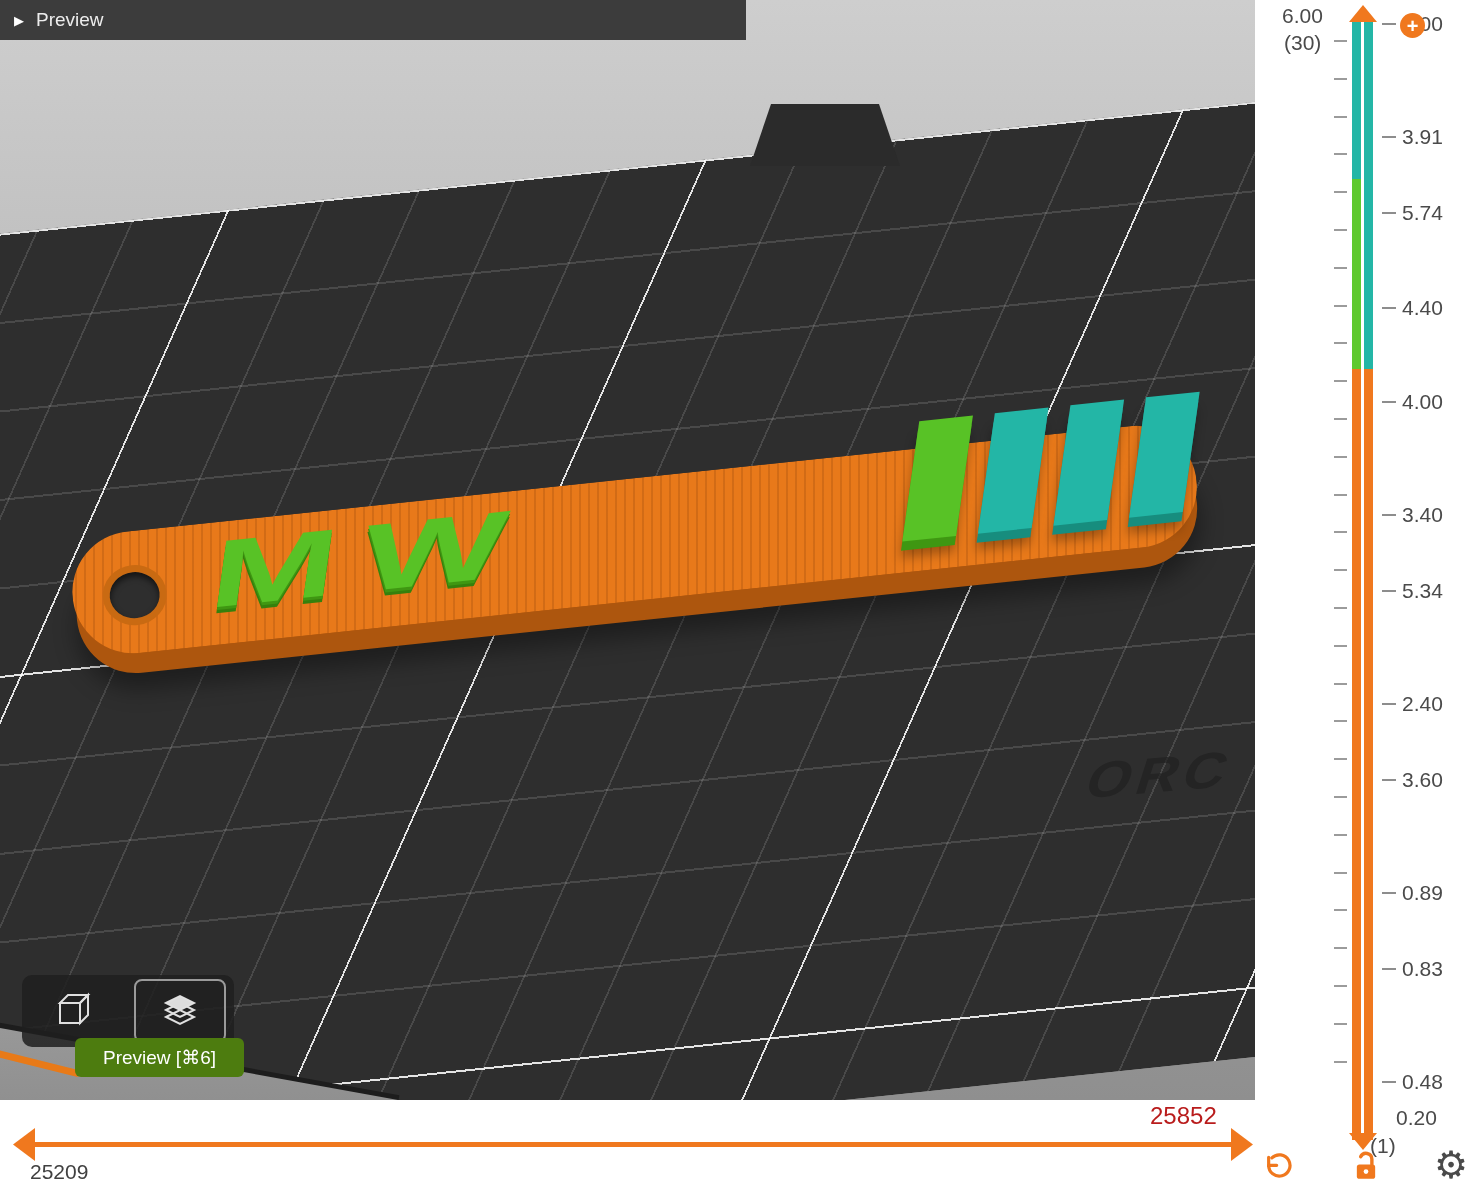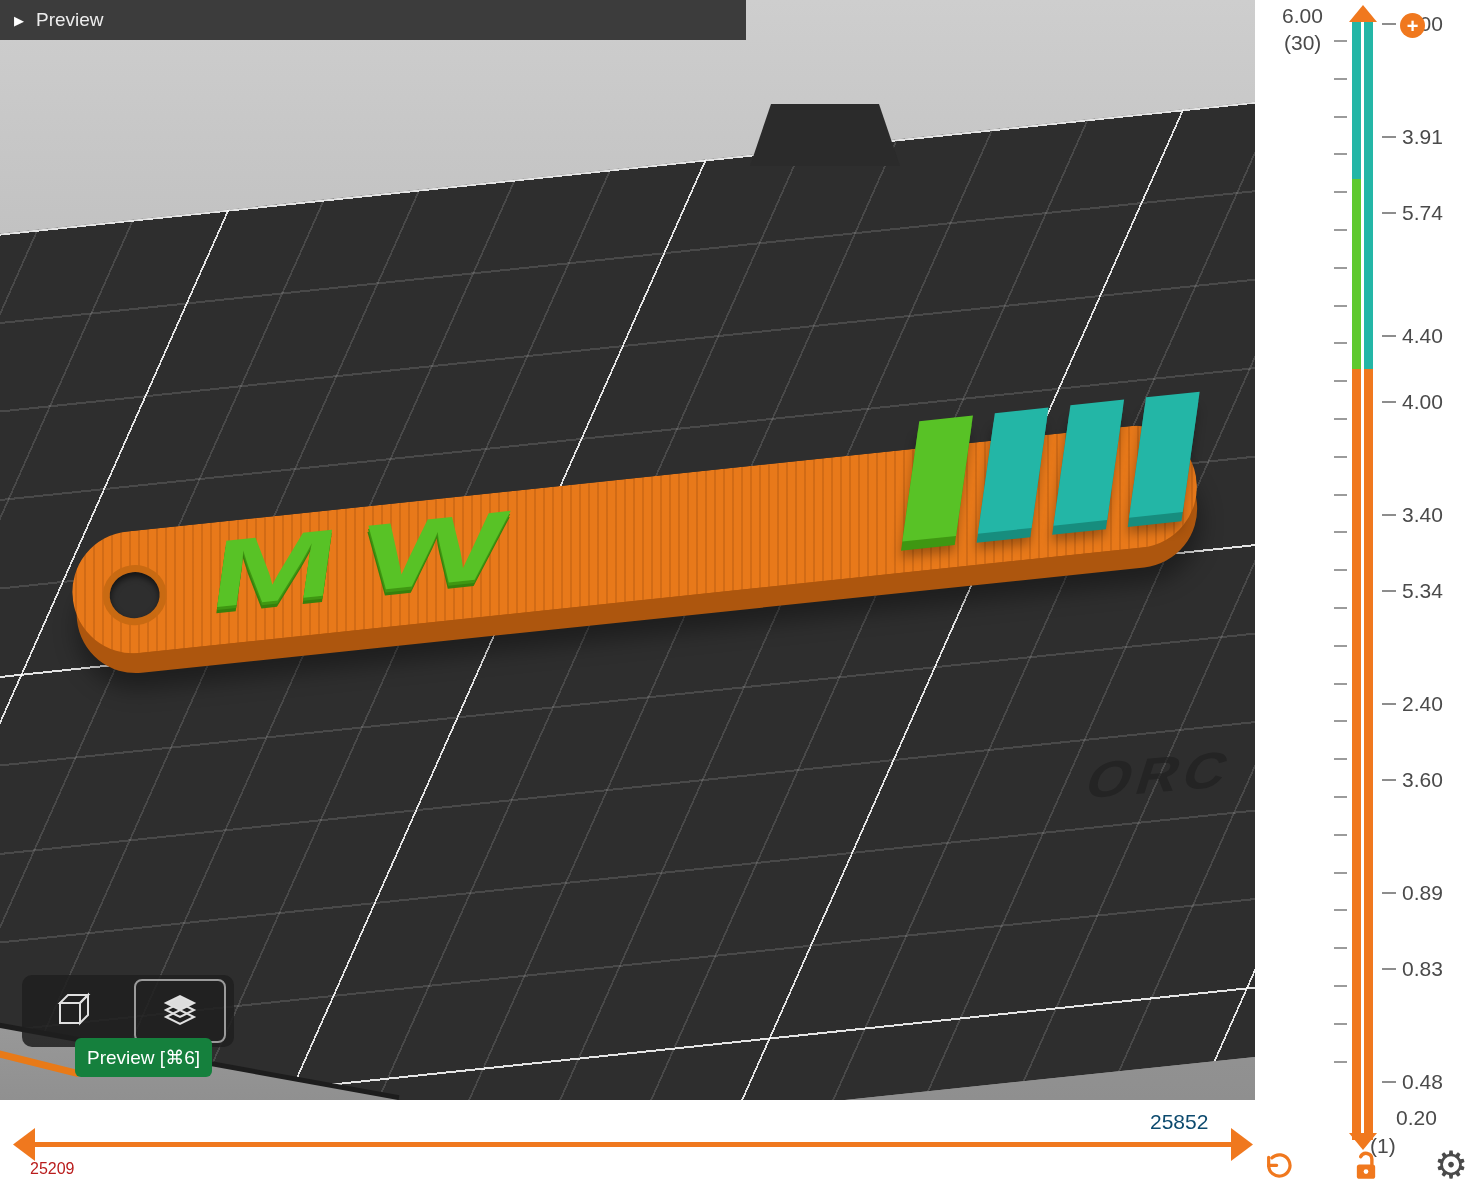--- a/index.html
+++ b/index.html
@@ -58,31 +58,31 @@
   .legend-bar{position:absolute;left:0;top:0;width:746px;height:40px;background:#3c3c3c;
     display:flex;align-items:center;gap:12px;padding-left:14px;box-sizing:border-box;z-index:9;}
   .legend-arrow{color:#ffffff;font-size:13px;}
   .legend-label{color:#ededed;font-size:19px;}
 
   
   .view-modes{position:absolute;left:22px;top:975px;width:212px;height:72px;background:rgba(30,30,30,.85);
     border-radius:10px;display:flex;align-items:center;justify-content:space-around;z-index:10;}
   .view-btn{width:88px;height:60px;display:flex;align-items:center;justify-content:center;border-radius:8px;}
   .view-btn.selected{border:2px solid #9a9a9a;}
-  .tooltip{position:absolute;left:75px;top:1038px;background:#15803d;color:#ffffff;font-size:19px;
-    padding:8px 12px;border-radius:6px;z-index:11;white-space:nowrap;}
+  .tooltip{position:absolute;left:75px;top:1038px;background:#4d7c0f;color:#ffffff;font-size:19px;
+    padding:8px 28px;border-radius:6px;z-index:11;white-space:nowrap;}
 
   
   .h-track{position:absolute;left:30px;top:1142px;width:1207px;height:5px;background:#f0781e;
     border-radius:3px;z-index:6;}
   .h-handle{position:absolute;top:1128px;width:22px;height:33px;background:#f0781e;z-index:7;}
   .h-handle.left{left:13px;clip-path:polygon(100% 0,100% 100%,0 50%);}
   .h-handle.right{left:1231px;clip-path:polygon(0 0,0 100%,100% 50%);}
-  .h-min{position:absolute;left:30px;top:1160px;font-size:16px;color:#b91c1c;}
-  .h-max{position:absolute;left:1150px;top:1102px;font-size:21px;color:#0c4a6e;margin-top:8px;}
+  .h-min{position:absolute;left:30px;top:1160px;font-size:21px;color:#404040;}
+  .h-max{position:absolute;left:1150px;top:1102px;font-size:24px;color:#b91c1c;}
 
   
   .v-top-value{position:absolute;left:1282px;top:4px;font-size:21px;color:#4a4a4a;}
   .v-top-layer{position:absolute;left:1284px;top:31px;font-size:21px;color:#4a4a4a;}
   .v-bottom-value{position:absolute;left:1396px;top:1106px;font-size:21px;color:#4a4a4a;}
   .v-bottom-layer{position:absolute;left:1370px;top:1134px;font-size:21px;color:#4a4a4a;}
 
   .v-bar{position:absolute;top:22px;width:9px;height:1118px;}
   .v-bar.one{left:1352px;background:linear-gradient(to bottom,
       #23b6a6 0%,#23b6a6 14%,#5fc92e 14%,#5fc92e 31%,#f0781e 31%,#f0781e 100%);}
@@ -186,21 +186,21 @@
       <span>6.00</span>
     </div>
   <div class="v-label" style="top:125px">
       <span class="dash"></span>
       <span>3.91</span>
     </div>
   <div class="v-label" style="top:201px">
       <span class="dash"></span>
       <span>5.74</span>
     </div>
-  <div class="v-label" style="top:324px">
+  <div class="v-label" style="top:296px">
       <span class="dash"></span>
       <span>4.40</span>
     </div>
   <div class="v-label" style="top:390px">
       <span class="dash"></span>
       <span>4.00</span>
     </div>
   <div class="v-label" style="top:503px">
       <span class="dash"></span>
       <span>3.40</span>

